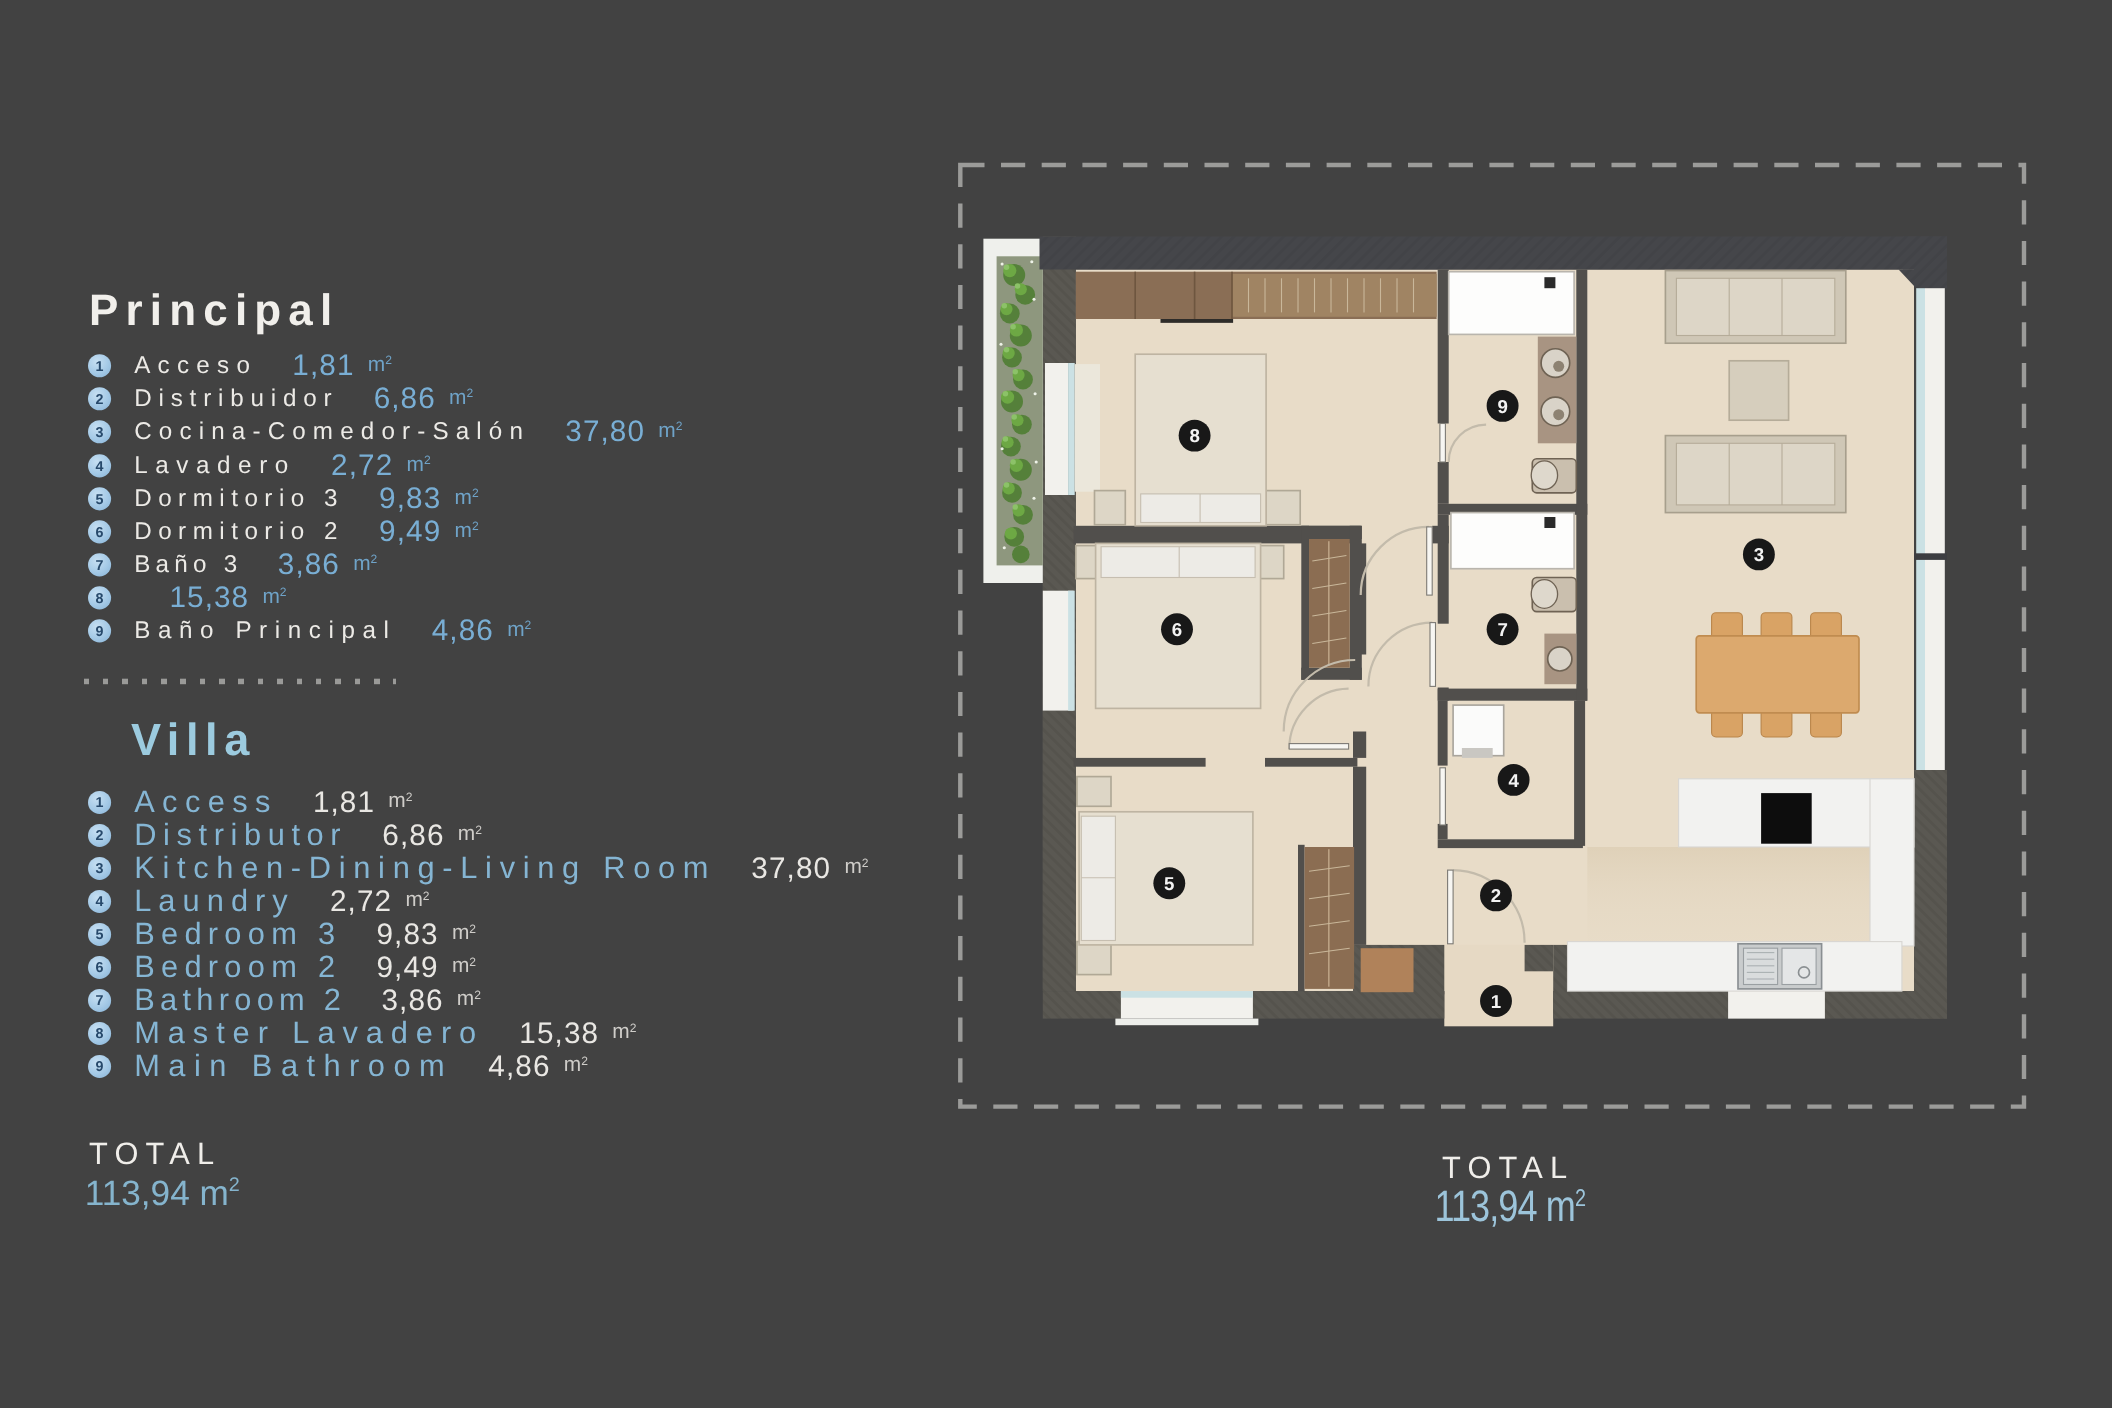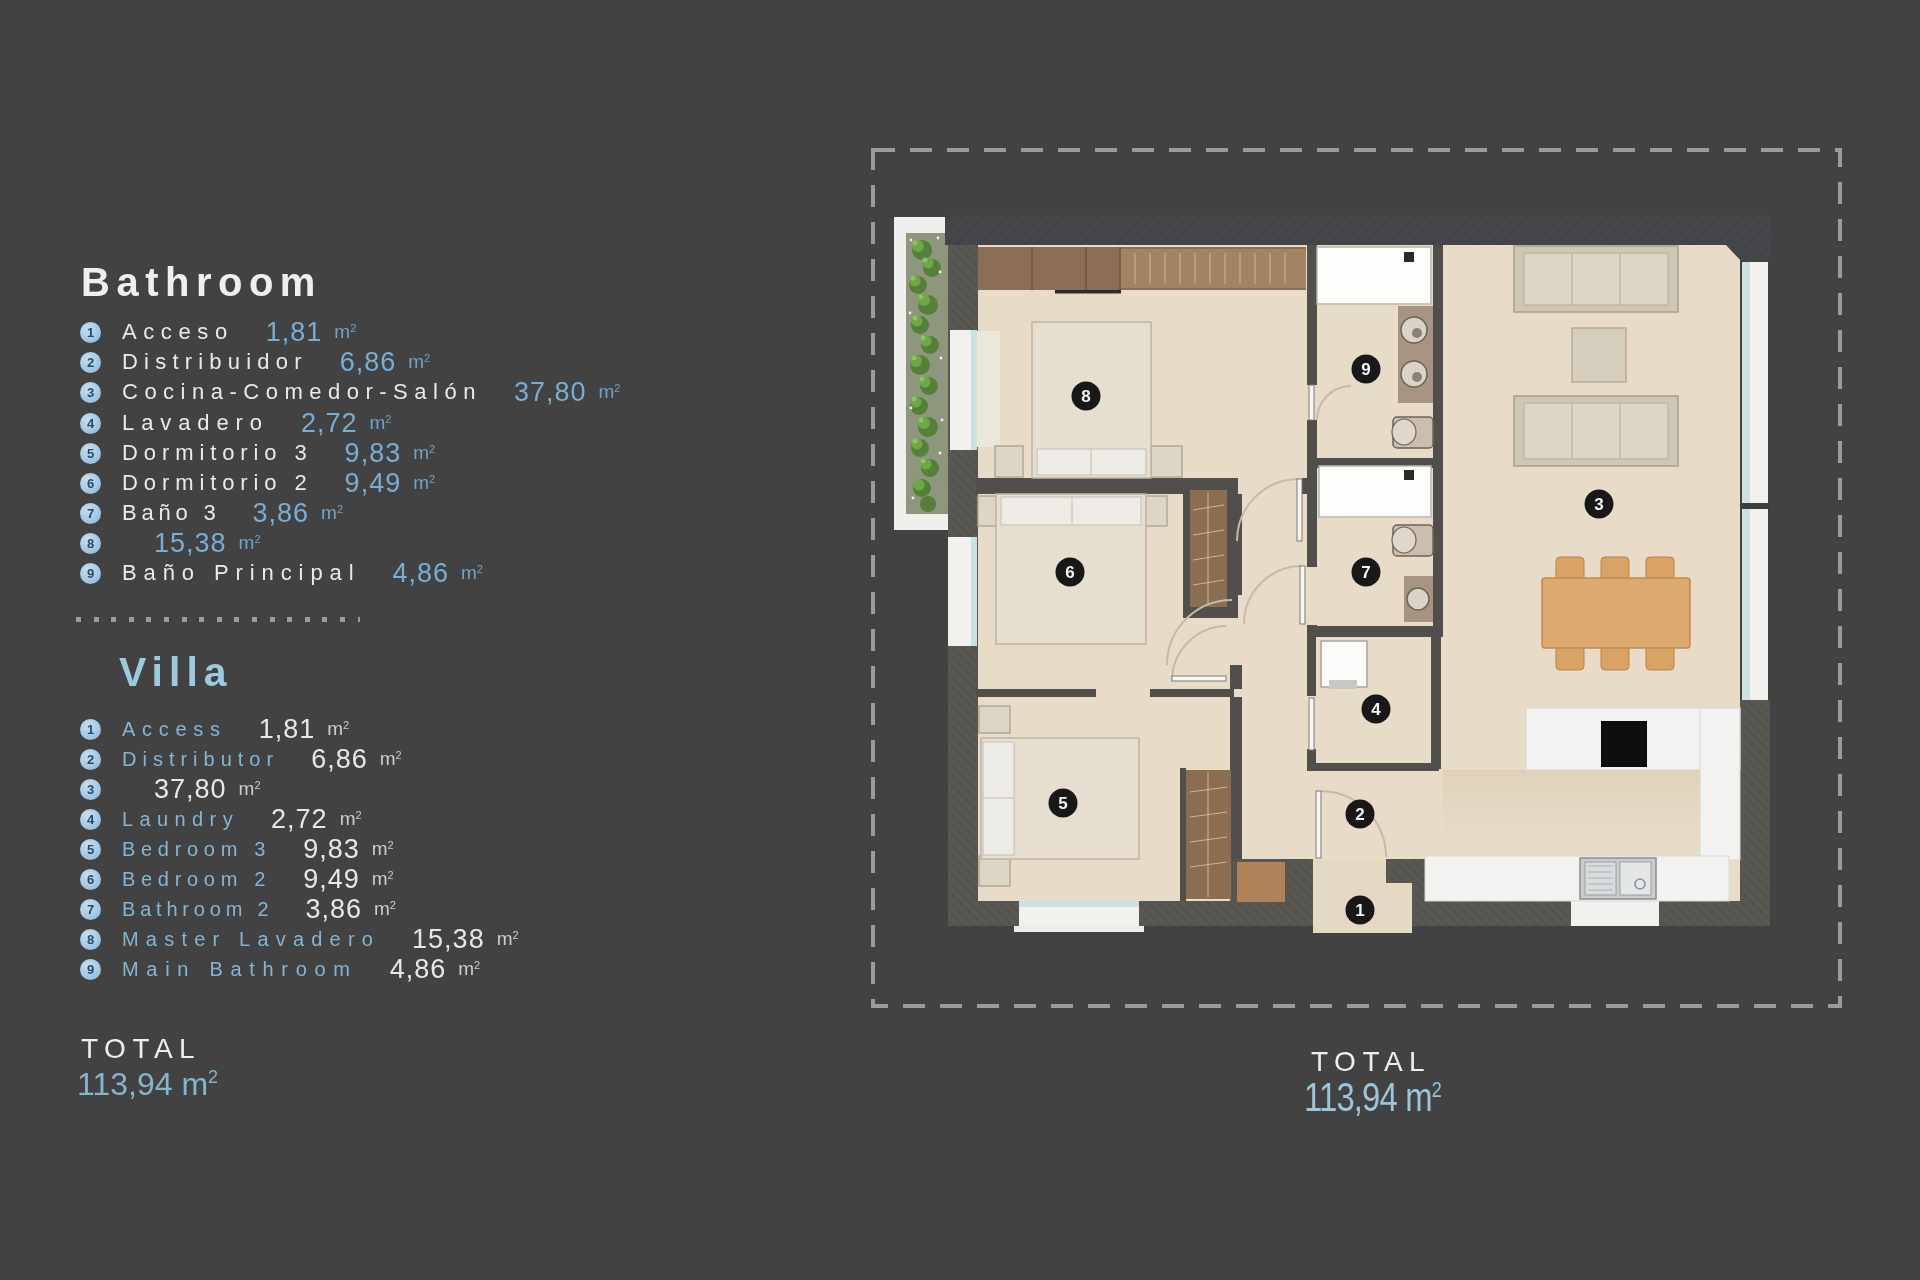--- a/index.html
+++ b/index.html
@@ -6,38 +6,38 @@
   body{width:1920px;height:1280px;background:#424242;overflow:hidden;
        font-family:"Liberation Sans",sans-serif;}
   .abs{position:absolute;}
   .h1{position:absolute;font-weight:bold;color:#f1efeb;font-size:40px;line-height:1;letter-spacing:6.5px;}
   .h1b{position:absolute;font-weight:bold;color:#9ccbdf;font-size:41px;line-height:1;letter-spacing:6px;}
   .row{position:absolute;left:80px;height:30px;display:flex;align-items:center;white-space:nowrap;}
   .cir{width:21px;height:21px;border-radius:50%;flex:0 0 21px;
        background:radial-gradient(circle at 38% 32%, #c6dff2 0%, #a4c9e6 55%, #86b2d6 100%);
        color:#27496b;font-size:13px;font-weight:bold;text-align:center;line-height:21px;margin-right:21px;}
   .lab{font-size:22px;letter-spacing:6px;color:#eceae6;}
-  .labb{font-size:20px;letter-spacing:6px;color:#85b5d3;}
+  .labb{font-size:28px;letter-spacing:6px;color:#85b5d3;}
   .val{font-size:27px;letter-spacing:1px;color:#79aed4;margin-left:32px;}
   .valw{font-size:27px;letter-spacing:1px;color:#e9e7e3;margin-left:32px;}
   .un{font-size:19px;color:#6fa3c8;margin-left:12px;}
   .unw{font-size:19px;color:#cfcdc9;margin-left:12px;}
   .un sup,.unw sup{font-size:11px;vertical-align:6px;}
   .tt{position:absolute;font-weight:normal;font-size:28px;letter-spacing:6.5px;color:#f0eeea;line-height:1;}
   .tv{position:absolute;font-size:32px;color:#85b4cd;line-height:1;letter-spacing:0px;}
   .tv sup{font-size:18px;vertical-align:12px;}
   .tv2{position:absolute;font-size:40px;color:#9cc4da;line-height:1;letter-spacing:-1px;
        transform:scaleX(.82);transform-origin:0 0;}
   .tv2 sup{font-size:22px;vertical-align:14px;}
   .dots{position:absolute;left:76px;top:617px;width:284px;height:5px;
         background:repeating-linear-gradient(90deg,#9a9a98 0 5px,transparent 5px 17.6px);}
 </style>
 </head>
 <body>
-<div class="h1" style="left:81px;top:262px;">Bathroom</div>
+<div class="h1" style="left:81px;top:262px;">Principal</div>
 
 <div class="row" style="top:317px;">
     <span class="cir">1</span>
     <span class="lab" style="letter-spacing:6.6px">Acceso</span>
     <span class="val">1,81</span>
     <span class="un">m<sup>2</sup></span>
   </div>
 <div class="row" style="top:347px;">
     <span class="cir">2</span>
     <span class="lab" style="letter-spacing:6.2px">Distribuidor</span>
@@ -97,20 +97,21 @@
     <span class="unw">m<sup>2</sup></span>
   </div>
 <div class="row" style="top:744px;">
     <span class="cir">2</span>
     <span class="labb" style="letter-spacing:6px">Distributor</span>
     <span class="valw">6,86</span>
     <span class="unw">m<sup>2</sup></span>
   </div>
 <div class="row" style="top:774px;">
     <span class="cir">3</span>
+    <span class="labb" style="letter-spacing:7px">Kitchen-Dining-Living Room</span>
     <span class="valw">37,80</span>
     <span class="unw">m<sup>2</sup></span>
   </div>
 <div class="row" style="top:804px;">
     <span class="cir">4</span>
     <span class="labb" style="letter-spacing:6.4px">Laundry</span>
     <span class="valw">2,72</span>
     <span class="unw">m<sup>2</sup></span>
   </div>
 <div class="row" style="top:834px;">

